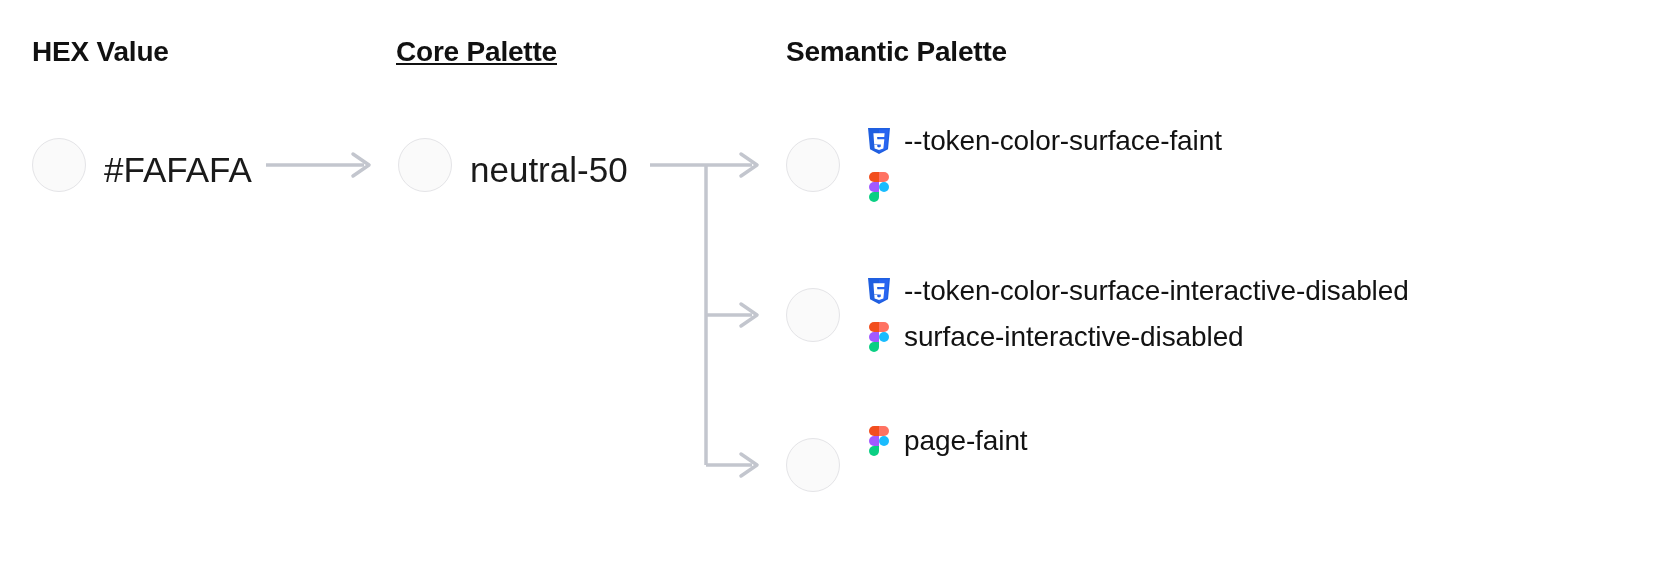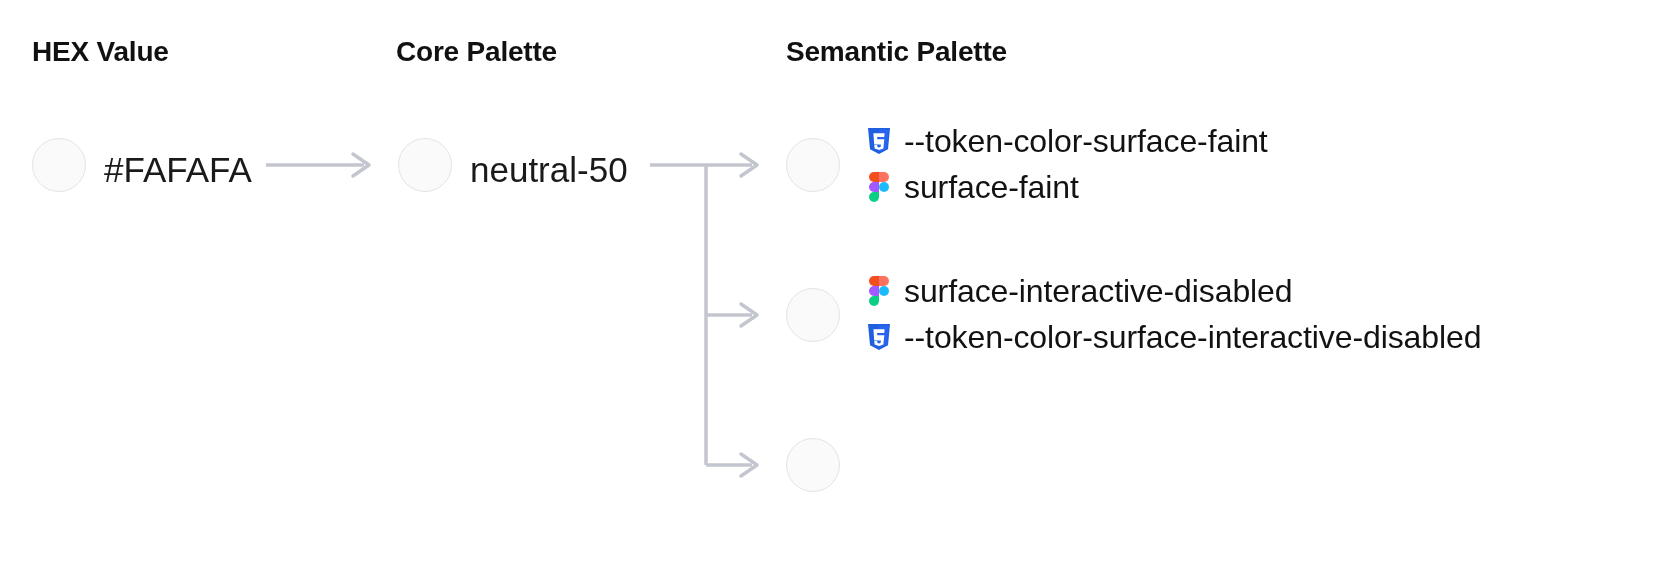--- a/index.html
+++ b/index.html
@@ -27,21 +27,21 @@
   .col-title {
     position: absolute;
     font-size: 28px;
     font-weight: 700;
     letter-spacing: -0.2px;
     color: #111111;
     white-space: nowrap;
     line-height: 1;
   }
   #title-hex      { left: 32px;  top: 38px; }
-  #title-core     { left: 396px; top: 38px; }
+  #title-core     { left: 396px; top: 38px; text-decoration: underline; }
   #title-semantic { left: 786px; top: 38px; text-align: right; }
 
   
   .swatch {
     position: absolute;
     width: 54px;
     height: 54px;
     border-radius: 50%;
     background: #FAFAFA;
     border: 1px solid #E4E4E7;
@@ -86,21 +86,21 @@
   #token-row-2 { top: 418px; }
 
   .token-line {
     display: flex;
     align-items: center;
     height: 46px;
     gap: 12px;
   }
 
   .token-text {
-    font-size: 32px;
+    font-size: 28px;
     font-weight: 400;
     color: #121212;
     white-space: nowrap;
     line-height: 1;
     letter-spacing: -0.1px;
   }
 
   .icon-slot {
     width: 26px;
     height: 30px;
@@ -170,45 +170,56 @@
     <div class="token-line">
       <span class="icon-slot">
         <svg width="20" height="30" viewBox="0 0 20 30" aria-hidden="true">
           <path d="M5 0h5v10H5a5 5 0 0 1 0-10z" fill="#F24E1E"></path>
           <path d="M10 0h5a5 5 0 0 1 0 10h-5z" fill="#FF7262"></path>
           <path d="M5 10h5v10H5a5 5 0 0 1 0-10z" fill="#A259FF"></path>
           <circle cx="15" cy="15" r="5" fill="#1ABCFE"></circle>
           <path d="M5 20h5v5a5 5 0 1 1-5-5z" fill="#0ACF83"></path>
         </svg>
       </span>
-      <span class="token-text">surface-faint</span>
     </div>
   </div>
 
   <div class="token-row" id="token-row-1">
+    <div class="token-line">
+      <span class="icon-slot">
+        <svg width="24" height="28" viewBox="0 0 24 28" aria-hidden="true">
+          <path d="M1 1h22l-2 21.2L12 27 3 22.2z" fill="#1F5FE0"></path>
+          <path d="M12 2.6h9.6l-1.7 18.6L12 25.2z" fill="#2965F1"></path>
+          <path d="M6.4 6.3h11.2l-.35 3.6H10.1l.22 2.4h7.0l-.95 9.2L12 23l-4.4-1.5-.3-3.4h2.9l.15 1.7L12 20.4l1.7-.6.2-2.4H7.2z" fill="#FFFFFF"></path>
+        </svg>
+      </span>
+      <span class="token-text">--token-color-surface-interactive-disabled</span>
+    </div>
     <div class="token-line">
       <span class="icon-slot">
         <svg width="20" height="30" viewBox="0 0 20 30" aria-hidden="true">
           <path d="M5 0h5v10H5a5 5 0 0 1 0-10z" fill="#F24E1E"></path>
           <path d="M10 0h5a5 5 0 0 1 0 10h-5z" fill="#FF7262"></path>
           <path d="M5 10h5v10H5a5 5 0 0 1 0-10z" fill="#A259FF"></path>
           <circle cx="15" cy="15" r="5" fill="#1ABCFE"></circle>
           <path d="M5 20h5v5a5 5 0 1 1-5-5z" fill="#0ACF83"></path>
         </svg>
       </span>
       <span class="token-text">surface-interactive-disabled</span>
     </div>
-    <div class="token-line">
-      <span class="icon-slot">
-        <svg width="24" height="28" viewBox="0 0 24 28" aria-hidden="true">
-          <path d="M1 1h22l-2 21.2L12 27 3 22.2z" fill="#1F5FE0"></path>
-          <path d="M12 2.6h9.6l-1.7 18.6L12 25.2z" fill="#2965F1"></path>
-          <path d="M6.4 6.3h11.2l-.35 3.6H10.1l.22 2.4h7.0l-.95 9.2L12 23l-4.4-1.5-.3-3.4h2.9l.15 1.7L12 20.4l1.7-.6.2-2.4H7.2z" fill="#FFFFFF"></path>
-        </svg>
-      </span>
-      <span class="token-text">--token-color-surface-interactive-disabled</span>
-    </div>
   </div>
 
   <div class="token-row" id="token-row-2">
+    <div class="token-line">
+      <span class="icon-slot">
+        <svg width="20" height="30" viewBox="0 0 20 30" aria-hidden="true">
+          <path d="M5 0h5v10H5a5 5 0 0 1 0-10z" fill="#F24E1E"></path>
+          <path d="M10 0h5a5 5 0 0 1 0 10h-5z" fill="#FF7262"></path>
+          <path d="M5 10h5v10H5a5 5 0 0 1 0-10z" fill="#A259FF"></path>
+          <circle cx="15" cy="15" r="5" fill="#1ABCFE"></circle>
+          <path d="M5 20h5v5a5 5 0 1 1-5-5z" fill="#0ACF83"></path>
+        </svg>
+      </span>
+      <span class="token-text">page-faint</span>
+    </div>
   </div>
 
 </div>
 
 </body></html>

